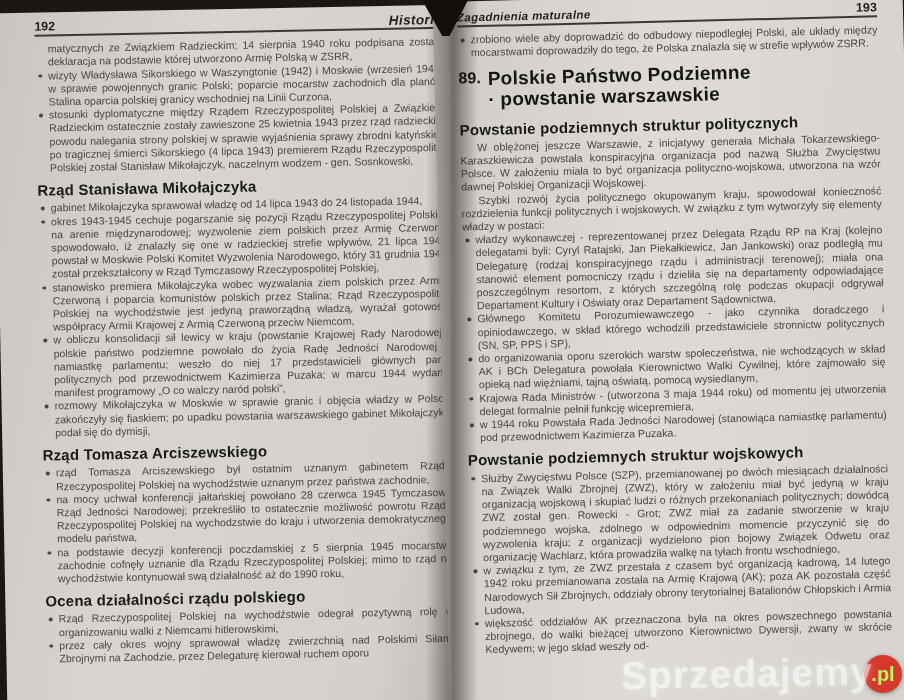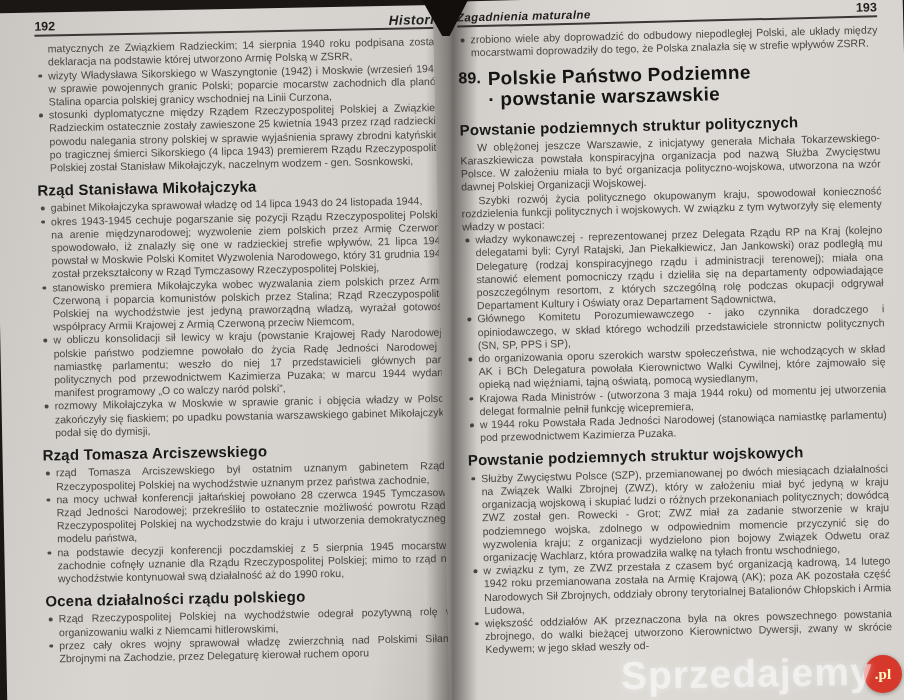--- a/index.html
+++ b/index.html
@@ -29,23 +29,23 @@
     background:#4a4845;border-radius:50%;}
   h2{font-size:15px;margin:9px 0 5px;color:#1a1917;letter-spacing:.2px;
      font-family:"Liberation Sans",sans-serif;}
   .chapter{display:flex;gap:7px;margin:8px 0 12px;font-weight:bold;color:#161513;}
   .chapter .no{font-size:16px;padding-top:3px;}
   .chapter .t{font-size:19px;line-height:21.5px;letter-spacing:.3px;}
   .p-ind{margin:0;text-indent:17px;}
   .wm{position:absolute;right:2px;bottom:4px;display:flex;align-items:center;text-align:right;}
   .wm .txt{font-size:39px;font-weight:bold;color:rgba(255,255,255,.52);letter-spacing:1px;
     text-shadow:0 0 7px rgba(255,255,255,.4);transform:rotate(-1deg);}
-  .wm .pl{width:38px;height:38px;border-radius:50%;background:#d6382b;color:#fef9c3;font-weight:bold;
-    font-size:15px;display:flex;align-items:center;justify-content:center;margin-left:-9px;
-    box-shadow:0 1px 4px rgba(0,0,0,.35);font-family:Liberation Serif, serif;}
+  .wm .pl{width:38px;height:38px;border-radius:50%;background:#d6382b;color:#bef264;font-weight:bold;
+    font-size:20px;display:flex;align-items:center;justify-content:center;margin-left:-9px;
+    box-shadow:0 1px 4px rgba(0,0,0,.35);}
 </style>
 </head>
 <body>
 
 <div class="photo">
 
   <div class="page left body">
     <div class="hdr">
       <span class="num">192</span>
       <span class="title">Historia</span>

